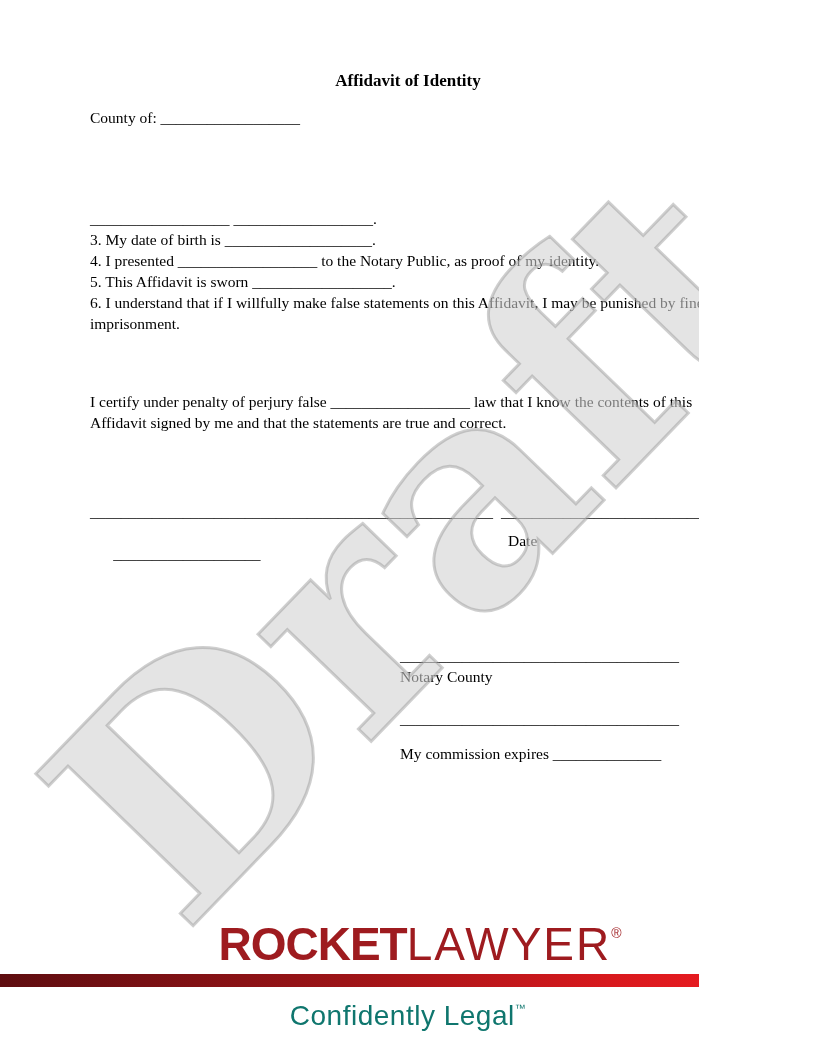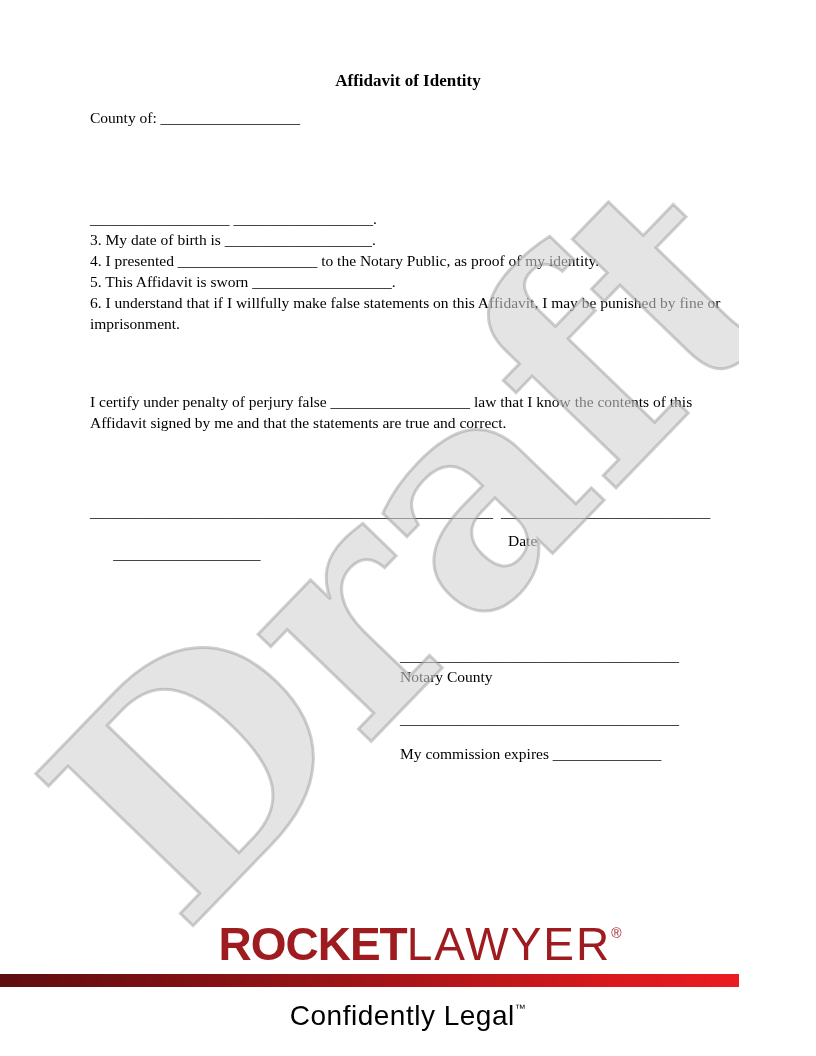--- a/index.html
+++ b/index.html
@@ -10,21 +10,20 @@
   .page {
     position: relative;
     width: 699px;
     height: 1056px;
     background: #ffffff;
     overflow: hidden;
     font-family: "Liberation Serif", serif;
     font-size: 15.5px;
     line-height: 21px;
     color: #000000;
-    padding-left: 40px;
   }
   .abs { position: absolute; }
 
   .doc-title {
     top: 70px;
     left: 0;
     width: 816px;
     text-align: center;
     font-size: 17px;
     font-weight: bold;
@@ -119,21 +118,21 @@
     color: #ffffff;
   }
   .tagline {
     top: 992px;
     left: 0;
     width: 816px;
     text-align: center;
     font-family: "Liberation Sans", sans-serif;
     font-size: 28px;
     letter-spacing: 0.5px;
-    color: #000000;
+    color: #0f766e;
     line-height: 32px;
   }
   .tagline .tm { font-size: 11px; vertical-align: 13px; }
 </style>
 </head>
 <body>
 
 <div class="page">
 
   <div class="abs doc-title">Affidavit of Identity</div>

